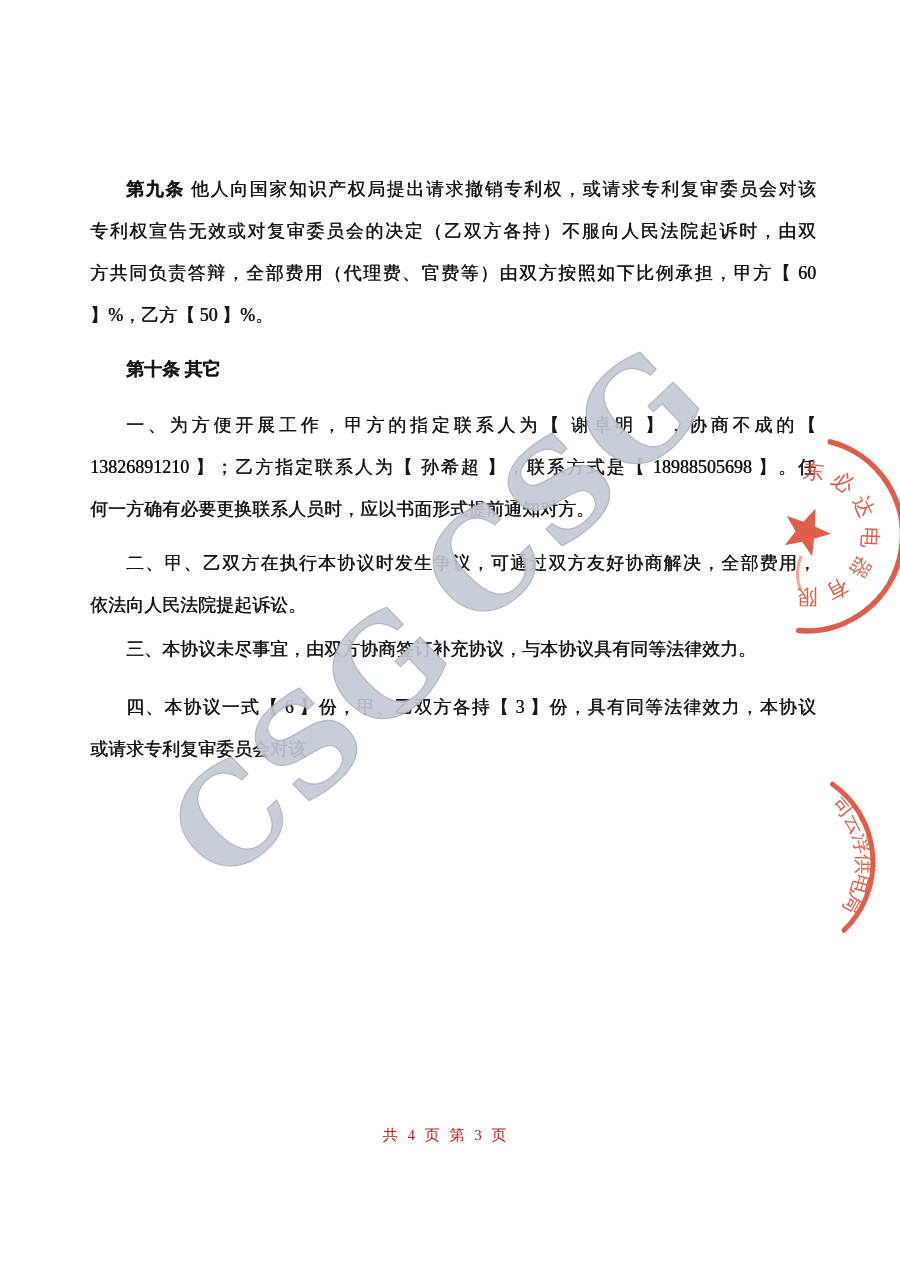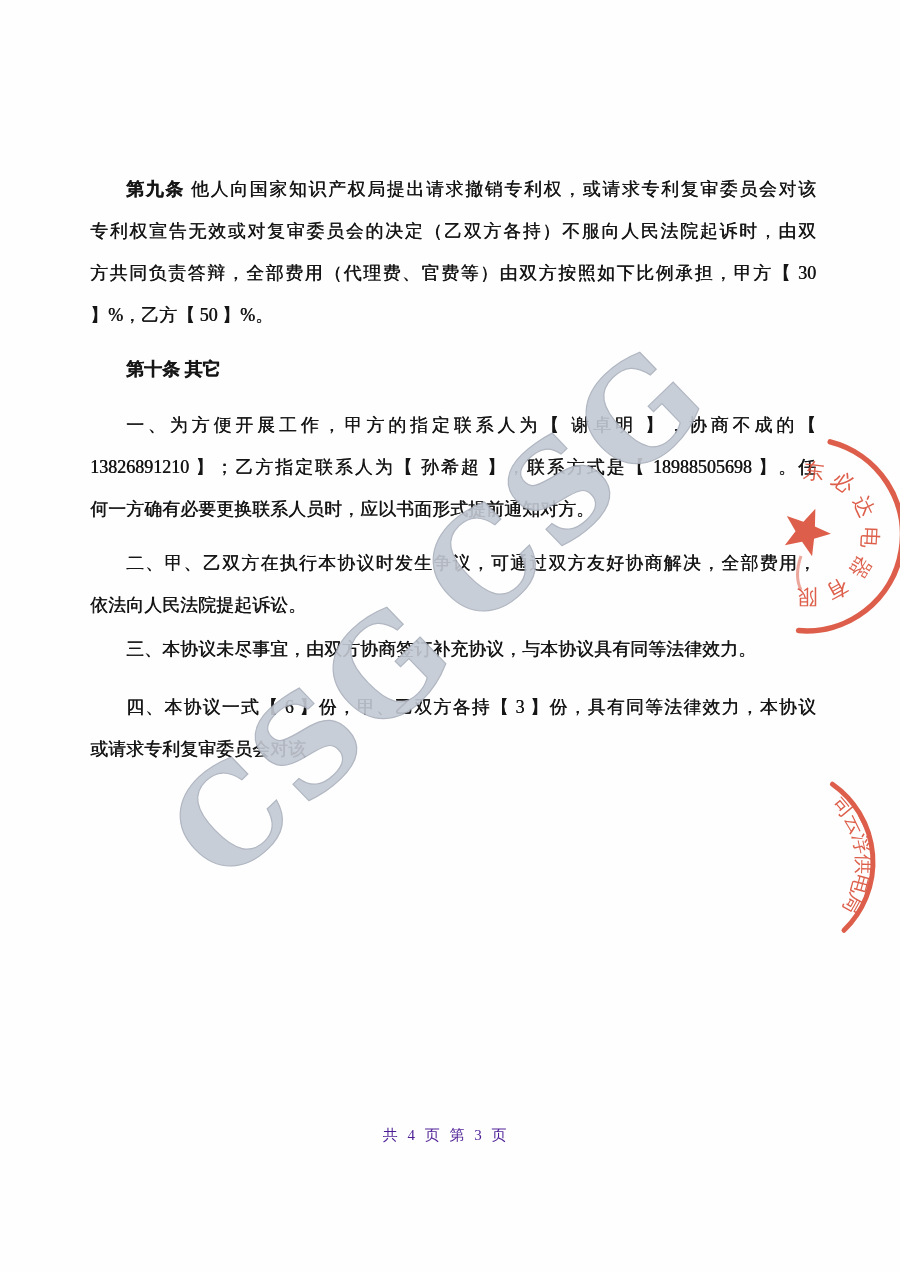--- a/index.html
+++ b/index.html
@@ -14,21 +14,21 @@
     font-size:18px;line-height:42px;
     text-shadow:0.4px 0 0 currentColor;
   }
   .line{display:block}
   .just{text-align:justify;text-align-last:justify}
   .ind{text-indent:2em}
   .b{font-weight:700}
   .mt12{margin-top:12px}.mt14{margin-top:14px}.mt2{margin-top:2px}.mt16{margin-top:16px}
   .footer{
     position:absolute;left:0;top:1126px;width:892px;text-align:center;
-    font-size:15px;letter-spacing:3px;color:#4c1d95;
+    font-size:15px;letter-spacing:3px;color:#b91c1c;
   }
   
   .wm{
     position:absolute;z-index:5;pointer-events:none;opacity:.9;
     transform:translate(-50%,-50%) rotate(-44deg);
   }
   .wm-text{
     font-family:"DejaVu Serif","Liberation Serif",serif;
     font-weight:700;font-size:132px;letter-spacing:6px;
     stroke-width:1.2px;fill:#c3c9d3;
@@ -41,21 +41,21 @@
   }
 </style>
 </head>
 <body>
 
 <div class="doc-body">
 
   <div>
     <div class="line just ind"><span class="b">第九条</span><span> 他人向国家知识产权局提出请求撤销专利权，或请求专利复审委员会对该</span></div>
     <div class="line just">专利权宣告无效或对复审委员会的决定（乙双方各持）不服向人民法院起诉时，由双</div>
-    <div class="line just">方共同负责答辩，全部费用（代理费、官费等）由双方按照如下比例承担，甲方【  30</div>
+    <div class="line just">方共同负责答辩，全部费用（代理费、官费等）由双方按照如下比例承担，甲方【  60</div>
     <div class="line">】%，乙方【 50 】%。</div>
   </div>
 
   <div class="line ind b mt12">第十条 其它</div>
 
   <div class="mt14">
     <div class="line just ind">一、为方便开展工作，甲方的指定联系人为【  谢卓明  】，协商不成的【</div>
     <div class="line just">13826891210 】；乙方指定联系人为【 孙希超 】，联系方式是【 18988505698 】。任</div>
     <div class="line">何一方确有必要更换联系人员时，应以书面形式提前通知对方。</div>
   </div>

